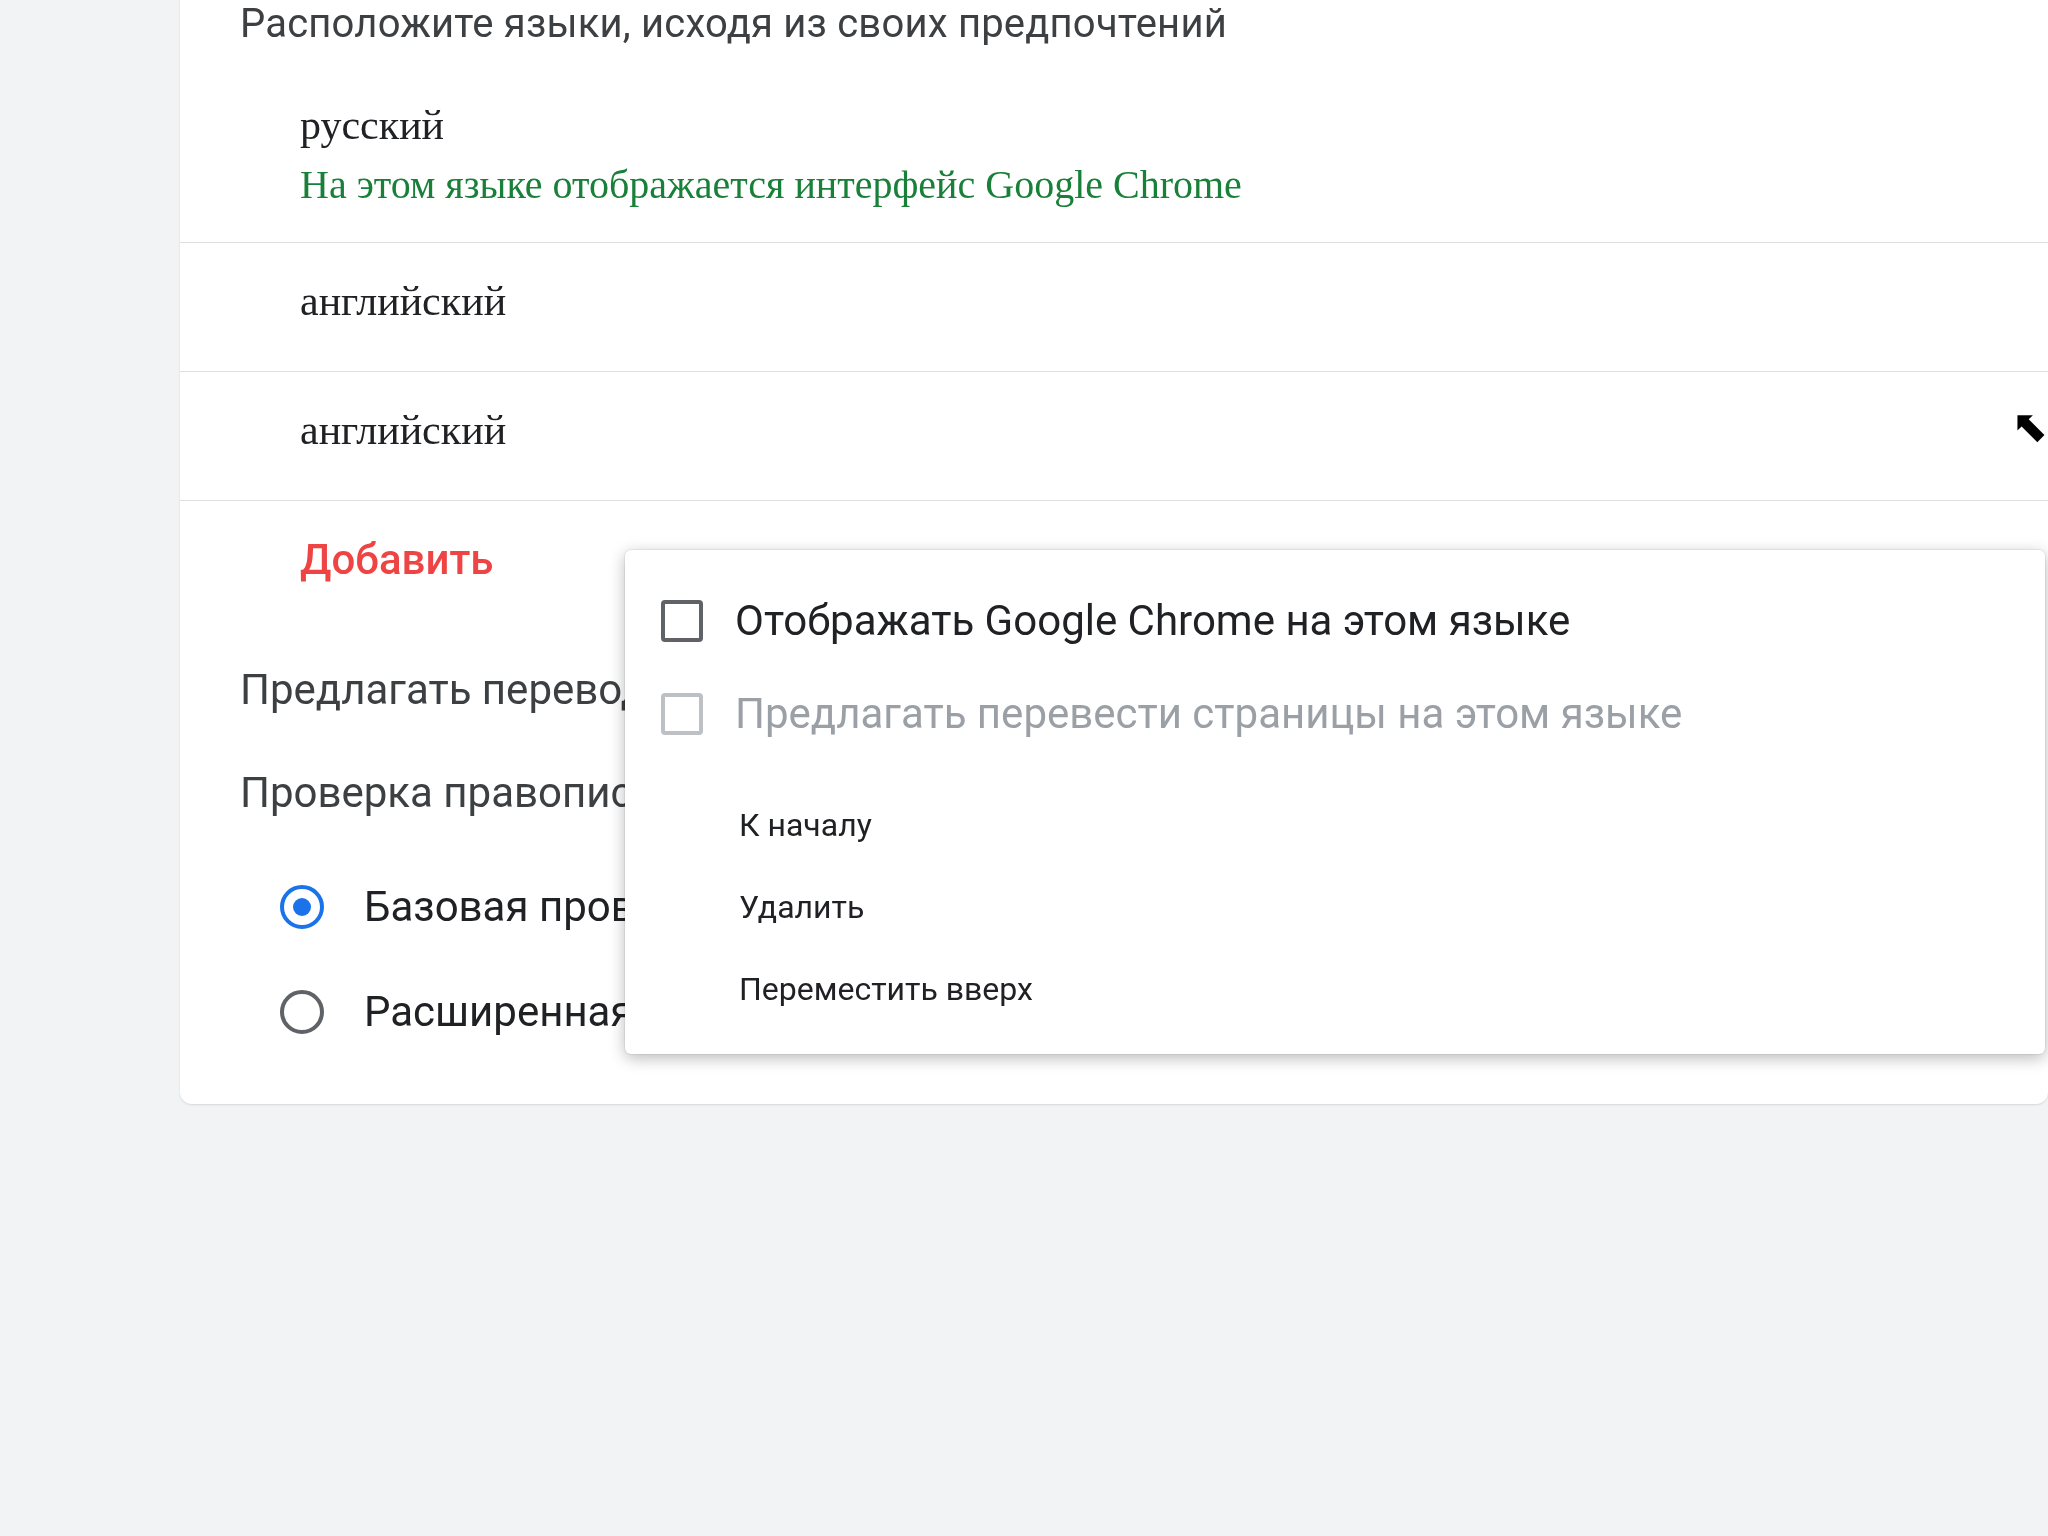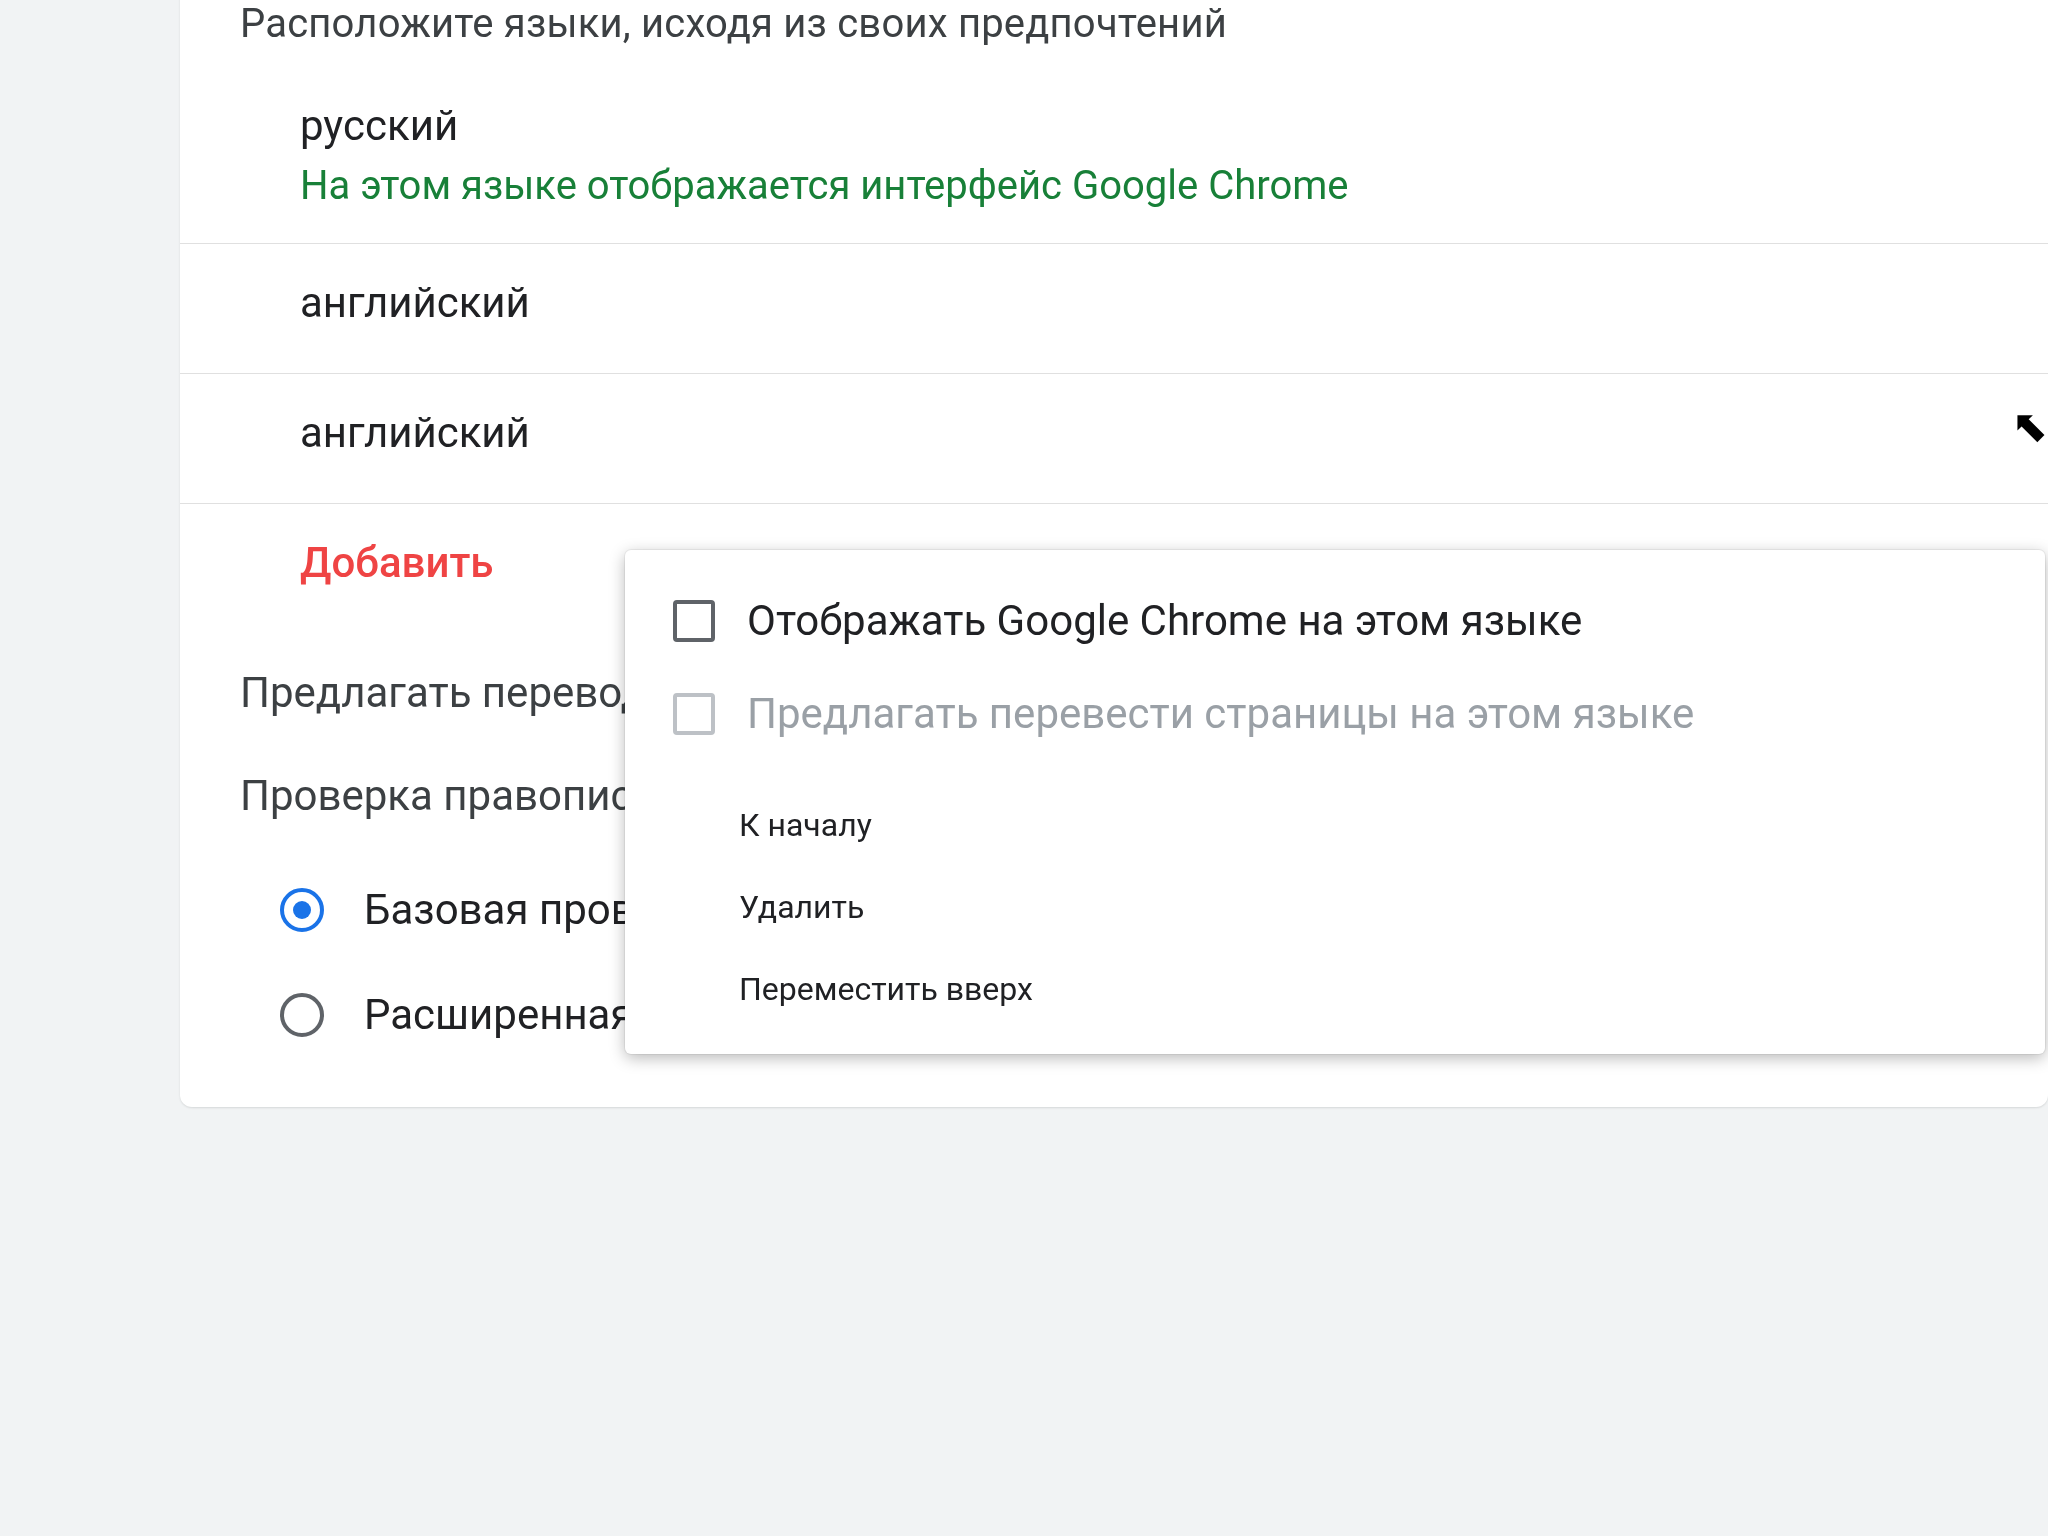--- a/index.html
+++ b/index.html
@@ -24,20 +24,21 @@
   }
   .card-header {
     font-size: 40px;
     color: #3c4043;
     padding: 40px 60px 20px 60px;
     letter-spacing: .2px;
   }
   .lang-row {
     padding: 34px 0 34px 120px;
     border-top: 1px solid #e0e0e0;
+    font-family: Liberation Serif, serif;
   }
   .lang-row.first { border-top: none; }
   .lang-name {
     font-size: 42px;
     color: #202124;
     margin-bottom: 12px;
   }
   .lang-sub {
     font-size: 40px;
     color: #5f6368;
@@ -103,21 +104,21 @@
     background: #fff;
     box-shadow: 0 4px 16px rgba(0,0,0,.28), 0 0 0 1px rgba(0,0,0,.05);
     border-radius: 6px;
     padding: 24px 0;
     z-index: 10;
   }
   .menu-row {
     display: flex;
     align-items: center;
     gap: 32px;
-    padding: 22px 48px;
+    padding: 22px 36px;
     font-size: 42px;
     color: #202124;
   }
   .menu-row.disabled { color: #9aa0a6; }
   .chk {
     width: 34px;
     height: 34px;
     border: 4px solid #5f6368;
     border-radius: 4px;
     flex-shrink: 0;

